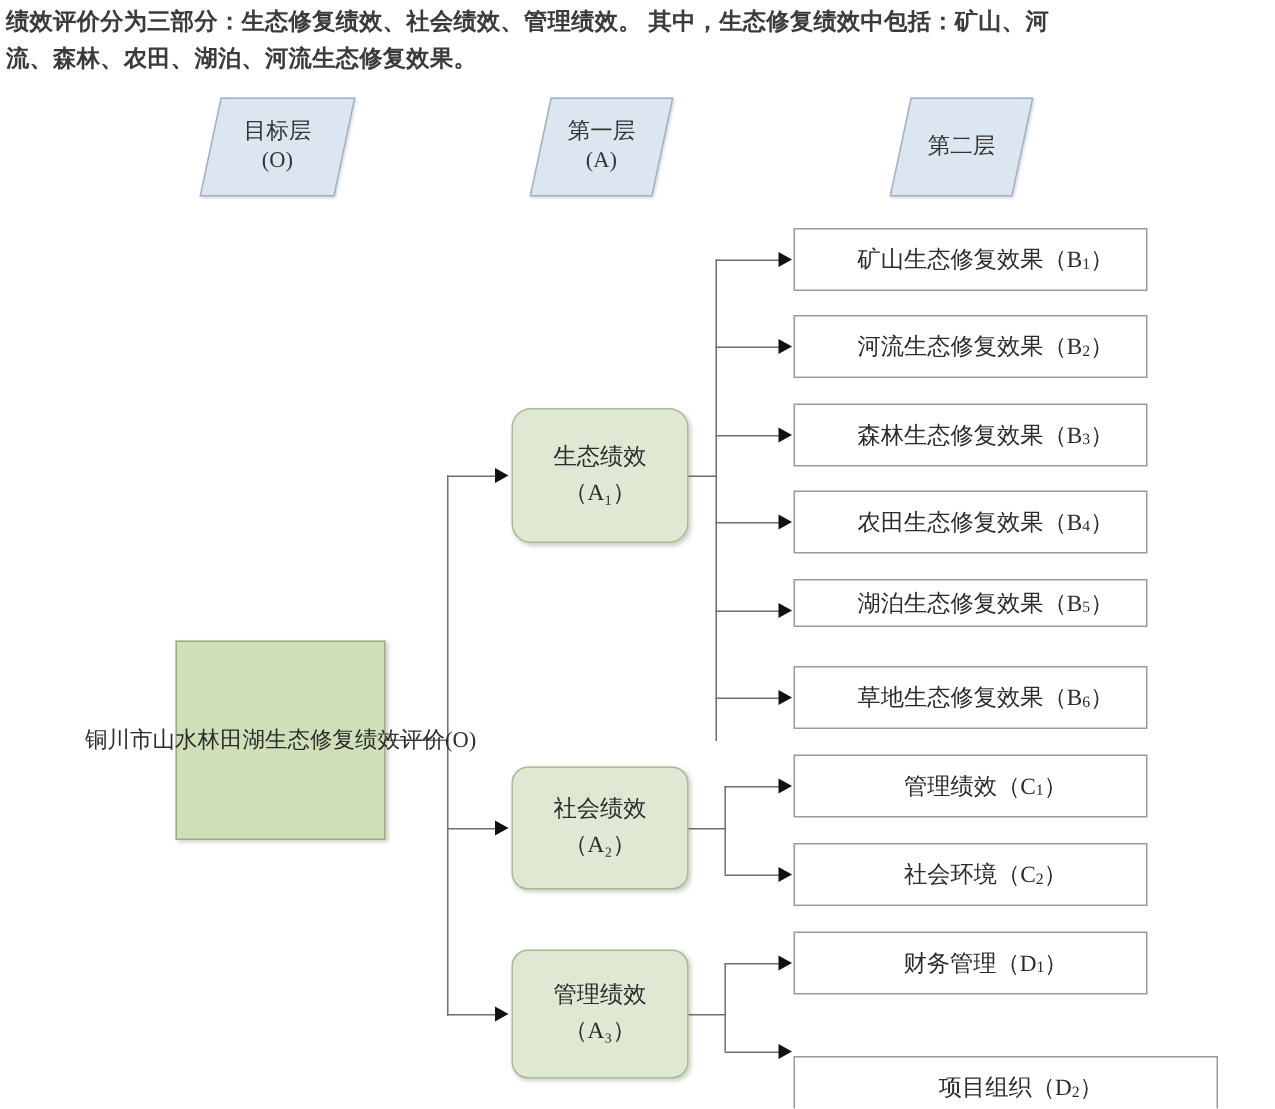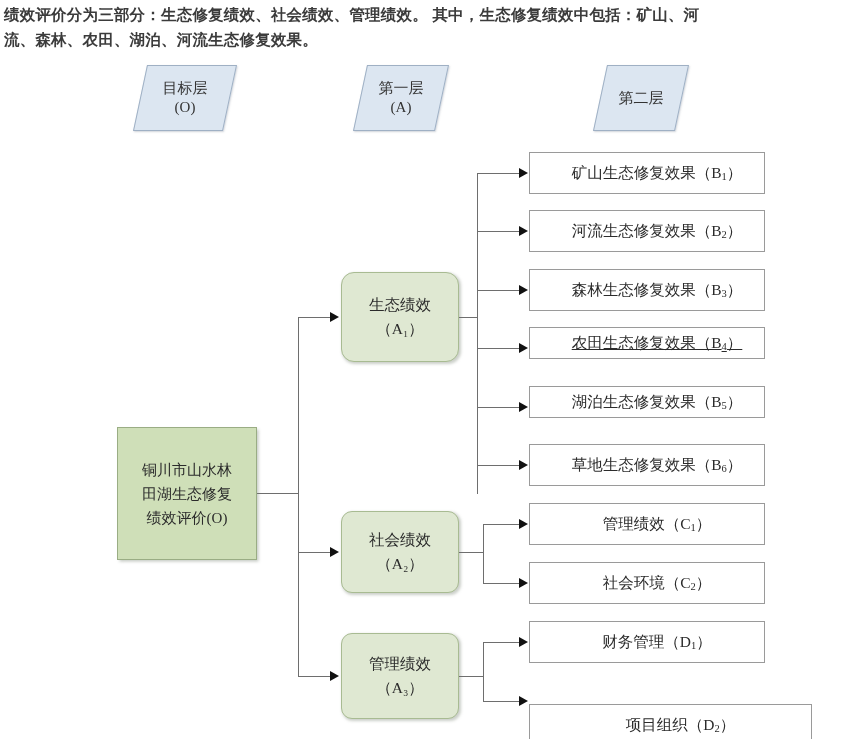--- a/index.html
+++ b/index.html
@@ -55,21 +55,21 @@
   }
 
   
   .root-box {
     position: absolute;
     background: #cfdfb8;
     border: 1px solid #9aad84;
     box-sizing: border-box;
     box-shadow: 1.5px 1.5px 3px rgba(125,135,120,0.45);
     display: flex;
-    flex-direction: column;
+    flex-direction: row;
     align-items: center;
     justify-content: center;
     font-size: 15px;
     line-height: 24px;
     color: #2b2b2b;
     text-align: center;
   }
   .root-box span { display: block; white-space: nowrap; }
 
   
@@ -243,21 +243,21 @@
       <sub>2</sub>
       <span>）</span>
   </div>
 
   <div class="leaf-box" style="left:529px; top:269px; width:236px; height:42px;">
     <span>森林生态修复效果（B</span>
       <sub>3</sub>
       <span>）</span>
   </div>
 
-  <div class="leaf-box" style="left:529px; top:327px; width:236px; height:32px;text-decoration:underline;">
+  <div class="leaf-box" style="left:529px; top:327px; width:236px; height:42px;">
     <span>农田生态修复效果（B</span>
       <sub>4</sub>
       <span>）</span>
   </div>
 
   <div class="leaf-box" style="left:529px; top:386px; width:236px; height:32px;">
     <span>湖泊生态修复效果（B</span>
       <sub>5</sub>
       <span>）</span>
   </div>

